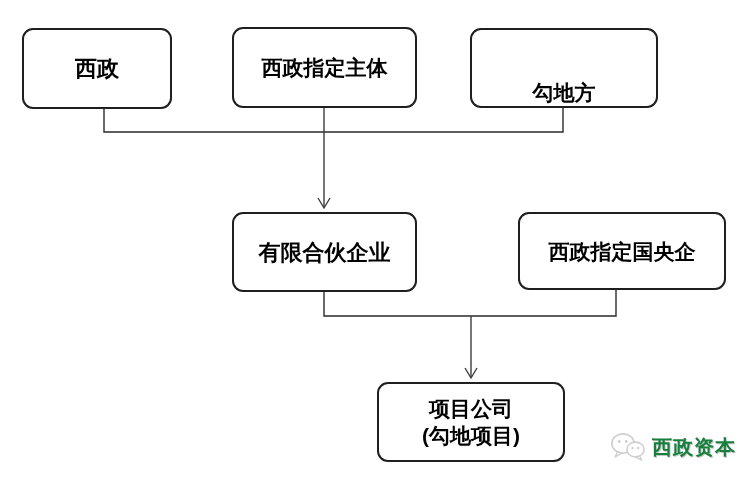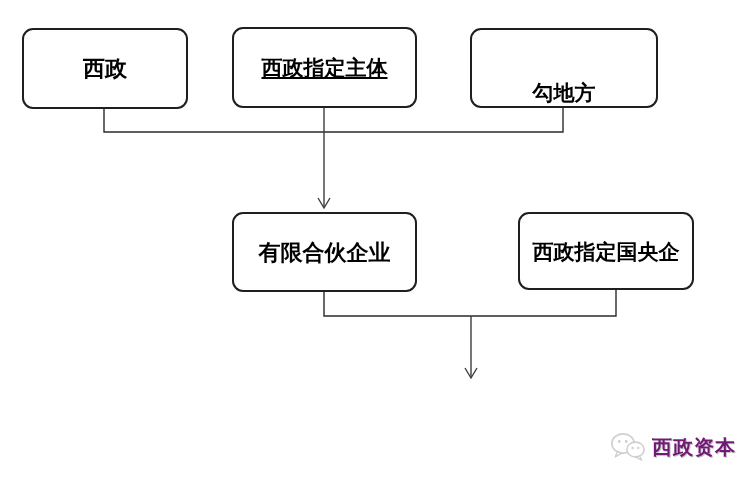--- a/index.html
+++ b/index.html
@@ -34,39 +34,39 @@
     color: #000000;
     font-weight: bold;
     font-size: 21px;
     line-height: 27px;
     z-index: 2;
   }
 
   .node .line { display: block; white-space: nowrap; }
 
   
-  .node-xizheng   { left: 22px;  top: 28px;  width: 166px; height: 81px; font-size: 22px; align-items: center; }
-  .node-priority  { left: 232px; top: 27px;  width: 185px; height: 81px; text-decoration: underline; }
+  .node-xizheng   { left: 22px;  top: 28px;  width: 150px; height: 81px; font-size: 22px; align-items: center; }
+  .node-priority  { left: 232px; top: 27px;  width: 185px; height: 81px; }
   .node-land      { left: 470px; top: 28px;  width: 188px; height: 80px; justify-content: flex-end; }
   .node-lp        { left: 232px; top: 212px; width: 185px; height: 80px; font-size: 22px; }
-  .node-soe       { left: 518px; top: 212px; width: 176px; height: 78px; }
+  .node-soe       { left: 518px; top: 212px; width: 208px; height: 78px; }
   .node-project   { left: 377px; top: 382px; width: 188px; height: 80px; }
 
   .watermark {
     position: absolute;
     left: 610px; top: 431px;
     display: flex;
     align-items: center;
     gap: 6px;
     z-index: 1;
   }
   .watermark .wm-text {
     font-size: 20px;
     font-weight: bold;
-    color: #701a75;
+    color: #15803d;
     text-shadow: 1px 1px 0 #c6c6c6;
     letter-spacing: 1px;
     white-space: nowrap;
   }
 </style>
 </head>
 <body>
 
 <div class="canvas">
 
@@ -96,20 +96,24 @@
   </div>
 
   <div class="node node-lp">
     <span class="line">有限合伙企业</span>
   </div>
 
   <div class="node node-soe">
     <span class="line">西政指定国央企</span>
   </div>
 
+  <div class="node node-project">
+    <span class="line">项目公司</span>
+    <span class="line">(勾地项目)</span>
+  </div>
 
   <div class="watermark">
     <svg width="36" height="32" viewBox="0 0 36 32" xmlns="http://www.w3.org/2000/svg">
 
       <ellipse cx="13" cy="12.5" rx="11.2" ry="9.6" fill="#ffffff" stroke="#cfcfcf" stroke-width="1.6"></ellipse>
       <path d="M7.5 20.5 L5.2 26 L11.5 22.3 Z" fill="#ffffff" stroke="#cfcfcf" stroke-width="1.4" stroke-linejoin="round"></path>
       <circle cx="9.2" cy="10.5" r="1.4" fill="#cfcfcf"></circle>
       <circle cx="16.2" cy="10.5" r="1.4" fill="#cfcfcf"></circle>
 
       <ellipse cx="25.5" cy="18.5" rx="8.6" ry="7.4" fill="#ffffff" stroke="#cfcfcf" stroke-width="1.6"></ellipse>

